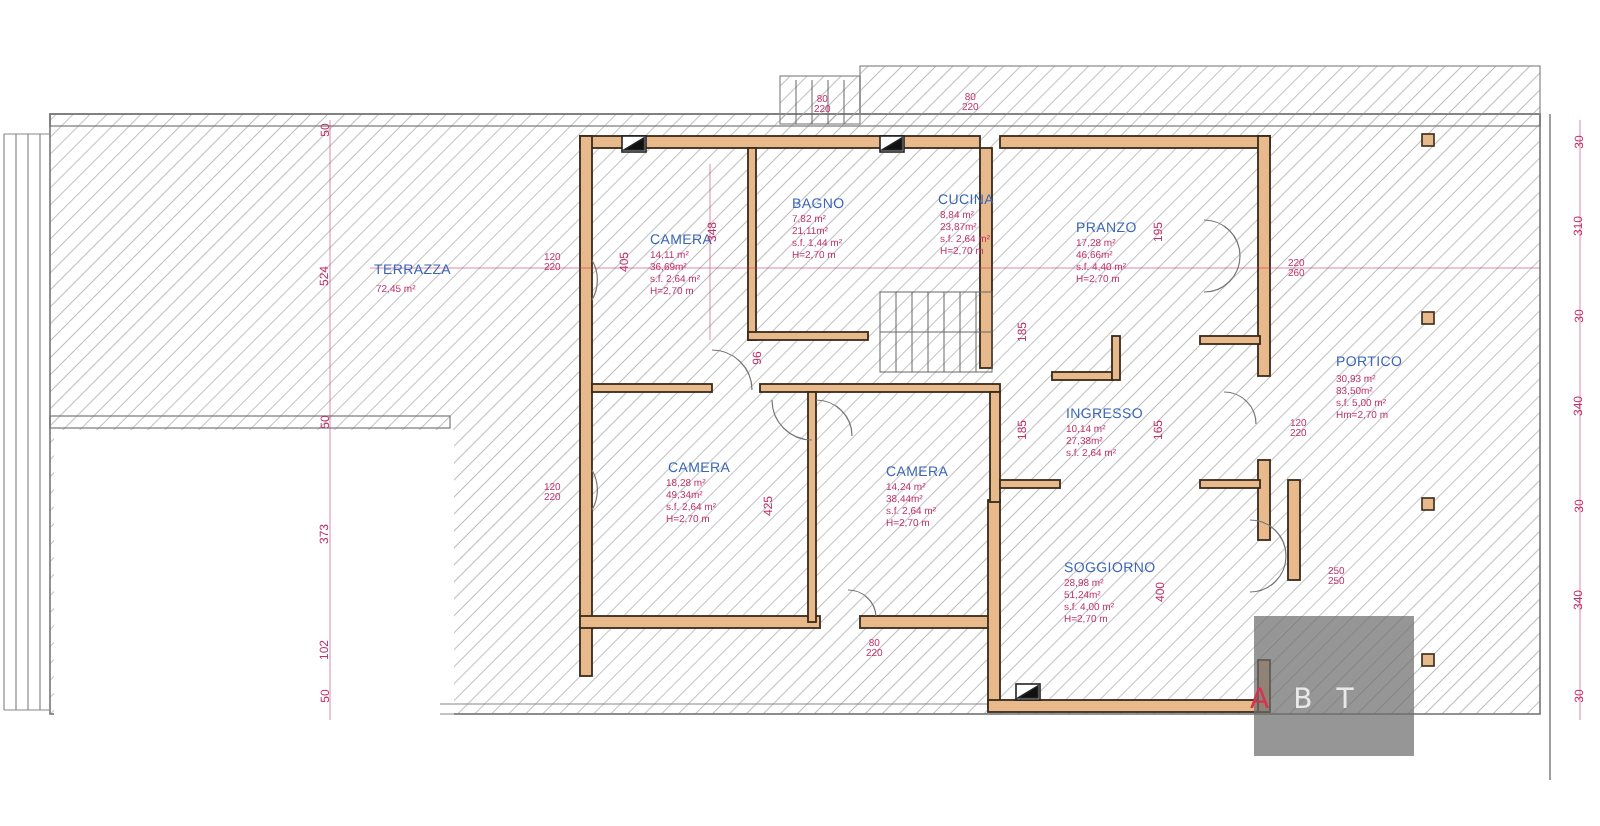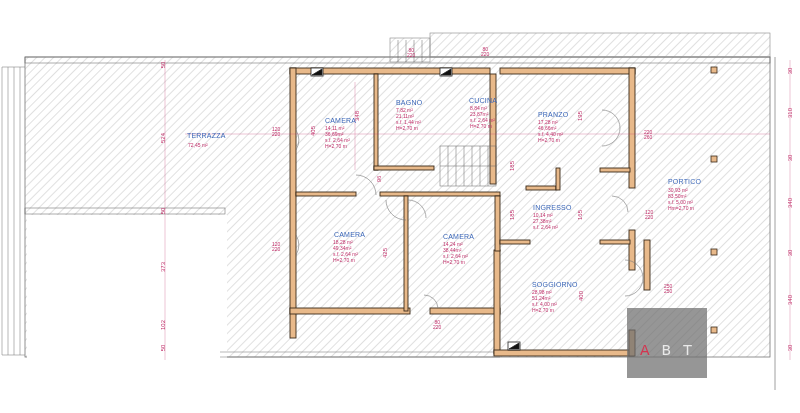--- a/index.html
+++ b/index.html
@@ -4,21 +4,21 @@
 <style>
   html,body{margin:0;padding:0;background:#fff;}
   body{width:800px;height:413px;overflow:hidden;position:relative;font-family:"Liberation Sans",sans-serif;}
   #plan{position:absolute;left:0;top:0;width:800px;height:413px;}
   .room-label{position:absolute;font-size:7px;line-height:7px;color:#3a66b8;letter-spacing:0.2px;}
   .room-meta{position:absolute;font-size:5px;line-height:6px;color:#c0306a;white-space:pre;}
   .dim{position:absolute;font-size:6px;color:#c0306a;}
   .dim.v{transform:rotate(-90deg);transform-origin:center;}
   .door-dim{position:absolute;font-size:5px;line-height:5px;color:#c0306a;text-align:center;}
   .logo{position:absolute;left:627px;top:308px;width:80px;height:70px;background:rgba(110,110,110,0.72);}
-  .logo-text{position:absolute;left:640px;top:342px;font-size:14px;letter-spacing:12px;color:#e9e9e9;font-family:"DejaVu Sans",sans-serif;}
+  .logo-text{position:absolute;left:625px;top:342px;font-size:14px;letter-spacing:12px;color:#e9e9e9;font-family:"DejaVu Sans",sans-serif;}
   .logo-a{color:#d5334f;}
 </style>
 </head>
 <body>
 
 <svg id="plan" viewBox="0 0 800 413" xmlns="http://www.w3.org/2000/svg">
   <defs>
     <pattern id="hatch" patternUnits="userSpaceOnUse" width="6" height="6" patternTransform="rotate(45)">
       <line x1="0" y1="0" x2="0" y2="6" stroke="#a5a5a5" stroke-width="0.7"></line>
     </pattern>

